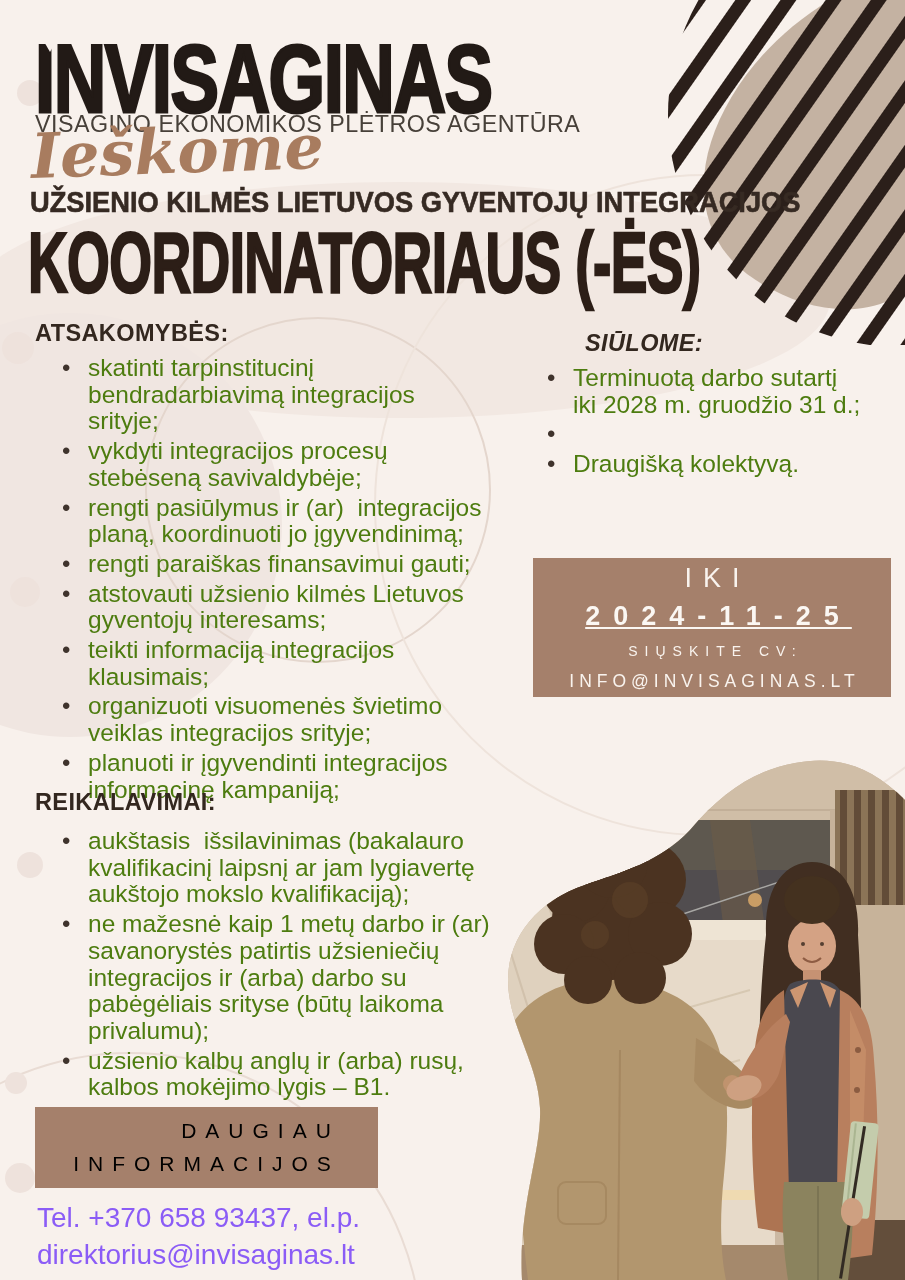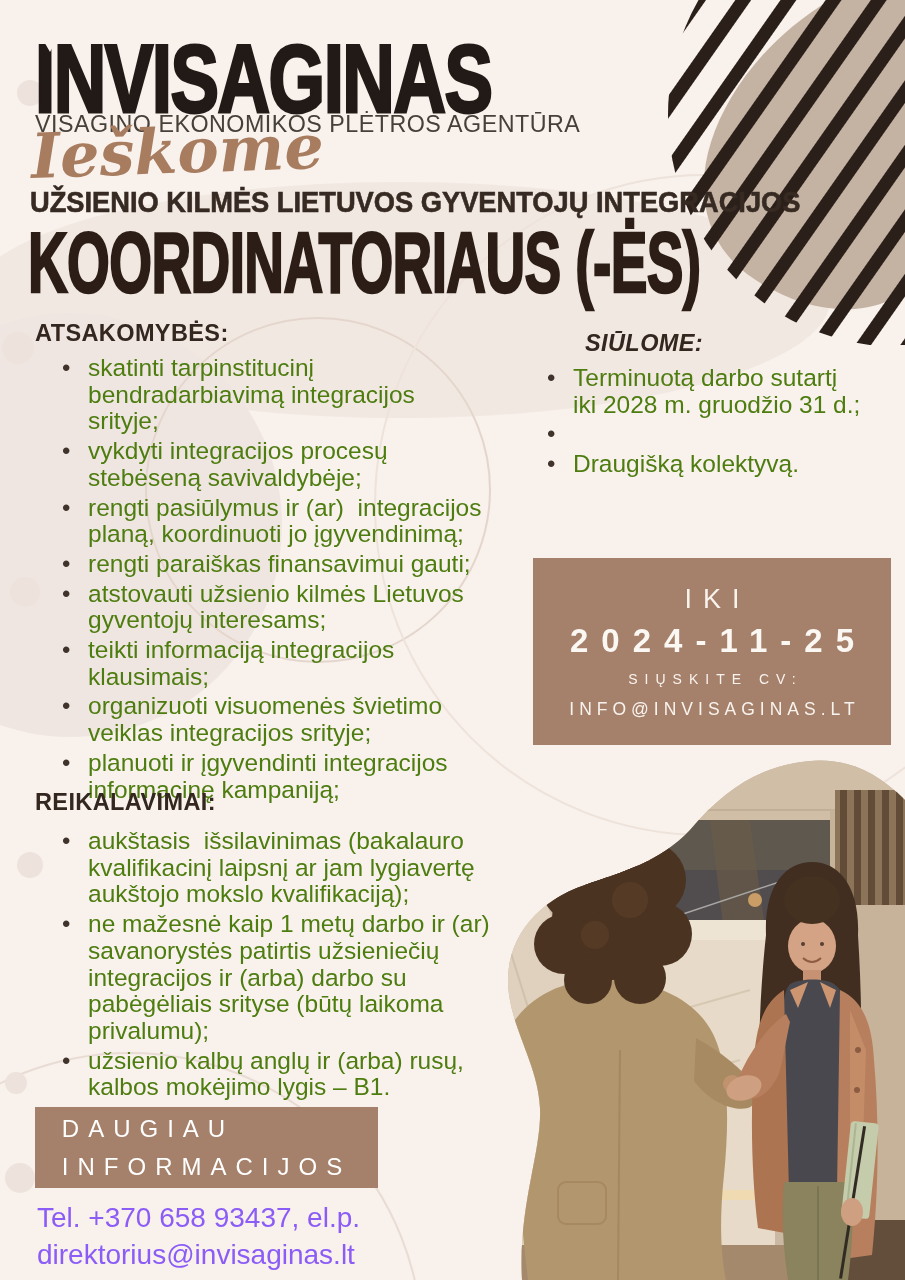--- a/index.html
+++ b/index.html
@@ -65,35 +65,35 @@
 
   #col-offer{left:533px;top:330px;width:372px;z-index:2;}
   #col-offer .sec-head{margin-left:52px;font-style:italic;}
   #col-offer .blist{padding-left:14px;}
 
   #col-req{left:35px;top:789px;width:520px;z-index:2;}
   #col-req .blist{margin-top:12px;padding-left:27px;}
 
   
   #deadline{
-    left:533px;top:558px;width:358px;height:187px;z-index:2;
+    left:533px;top:558px;width:358px;height:139px;z-index:2;
     background:#a5806b;color:#f9f3ee;text-align:center;
     display:flex;flex-direction:column;justify-content:center;
   }
   #deadline .iki{font-size:27px;letter-spacing:11px;text-indent:11px;}
-  #deadline .date{font-size:33px;font-weight:700;letter-spacing:13px;text-indent:13px;margin-top:7px;color:#fbf7f3;}
+  #deadline .date{font-size:27px;font-weight:700;letter-spacing:13px;text-indent:13px;margin-top:7px;color:#fbf7f3;text-decoration:underline;}
   #deadline .cv{font-size:14px;letter-spacing:7px;text-indent:7px;margin-top:11px;}
   #deadline .mail{font-size:17.5px;letter-spacing:5px;text-indent:5px;margin-top:12px;}
 
   
   #more-info{
     left:35px;top:1107px;width:343px;height:81px;z-index:2;
-    background:#a5806b;color:#ffffff;border:none;cursor:pointer;
-    font-family:inherit;font-size:24px;letter-spacing:9px;line-height:1.55;
-    text-align:left;white-space:pre;display:flex;align-items:center;justify-content:center;
+    background:#a5806b;color:#000000;border:none;cursor:pointer;
+    font-family:inherit;font-size:21px;letter-spacing:9px;line-height:1.55;
+    text-align:right;white-space:pre;display:flex;align-items:center;justify-content:center;
   }
   #contact{
     left:37px;top:1200px;z-index:2;font-size:28px;line-height:1.32;color:#8b5cf6;
   }
 </style>
 </head>
 <body>
 
 <svg id="bg-shapes" class="abs" width="905" height="1280" viewBox="0 0 905 1280" aria-hidden="true">
   <ellipse cx="400" cy="300" rx="430" ry="118" fill="#f2e8e2"></ellipse>

